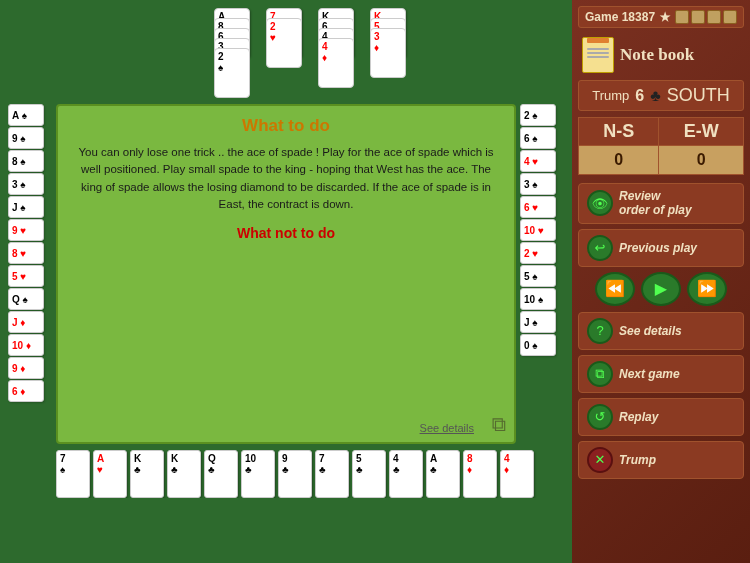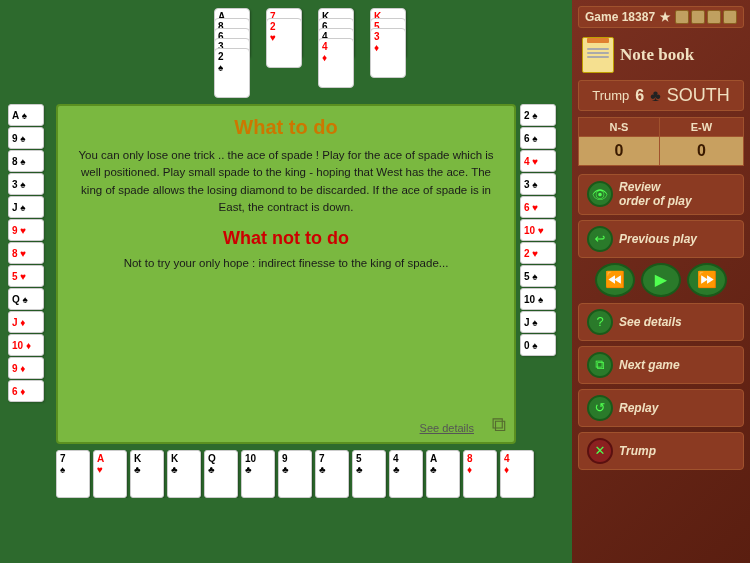--- a/index.html
+++ b/index.html
@@ -146,21 +146,21 @@
 
     
     .score-table {
       width: 100%;
       border-collapse: collapse;
       margin-bottom: 4px;
     }
     .score-table th {
       background: #8b3a22;
       color: #f0e0c0;
-      font-size: 11px;
+      font-size: 18px;
       padding: 3px 22px;
       border: 1px solid #a0522d;
       text-align: center;
     }
     .score-table td {
       background: #c8a060;
       color: #3a1a00;
       font-size: 16px;
       font-weight: bold;
       padding: 5px 10px;
@@ -237,38 +237,38 @@
       font-size: 10px;
       font-weight: bold;
       box-shadow: 1px 1px 2px rgba(0,0,0,0.3);
     }
     .hand-card.red { color: red; }
     .hand-card.black { color: black; }
 
     
     .what-todo {
       color: #cc7700;
-      font-size: 20px;
+      font-size: 17px;
       font-weight: bold;
       text-align: center;
       margin-bottom: 8px;
     }
     .todo-text {
       color: #1a1a1a;
       font-size: 11.5px;
       text-align: center;
       line-height: 1.5;
       margin-bottom: 12px;
     }
     .what-not {
       color: #cc0000;
-      font-size: 18px;
-      font-weight: bold;
-      text-align: center;
-      margin-bottom: 6px;
+      font-size: 14px;
+      font-weight: bold;
+      text-align: center;
+      margin-bottom: 12px;
     }
     .not-text {
       color: #1a1a1a;
       font-size: 11.5px;
       text-align: center;
       line-height: 1.5;
     }
     .see-details {
       position: absolute;
       bottom: 8px;
@@ -351,21 +351,20 @@
       <div class="side-card red">J ♦</div>
       <div class="side-card red">10 ♦</div>
       <div class="side-card red">9 ♦</div>
       <div class="side-card red">6 ♦</div>
     </div>
 
     <div style="flex:1; background:#7ab840; border:2px solid #5a9020; border-radius:4px; padding:10px 14px; position:relative;">
       <div class="what-todo">What to do</div>
       <div class="todo-text">You can only lose one trick .. the ace of spade ! Play for the ace of spade which is well positioned. Play small spade to the king - hoping that West has the ace. The king of spade allows the losing diamond to be discarded.  If the ace of spade is in East, the contract is down.</div>
       <div class="what-not">What not to do</div>
-      <div class="not-text">Not to try your only hope : indirect finesse to the king of spade...</div>
       <div class="see-details">See details</div>
       <div class="copy-icon">⧉</div>
     </div>
 
     <div style="width:44px; display:flex; flex-direction:column; gap:1px;">
       <div class="side-card black">2 ♠</div>
       <div class="side-card black">6 ♠</div>
       <div class="side-card red">4 ♥</div>
       <div class="side-card black">3 ♠</div>
       <div class="side-card red">6 ♥</div>

